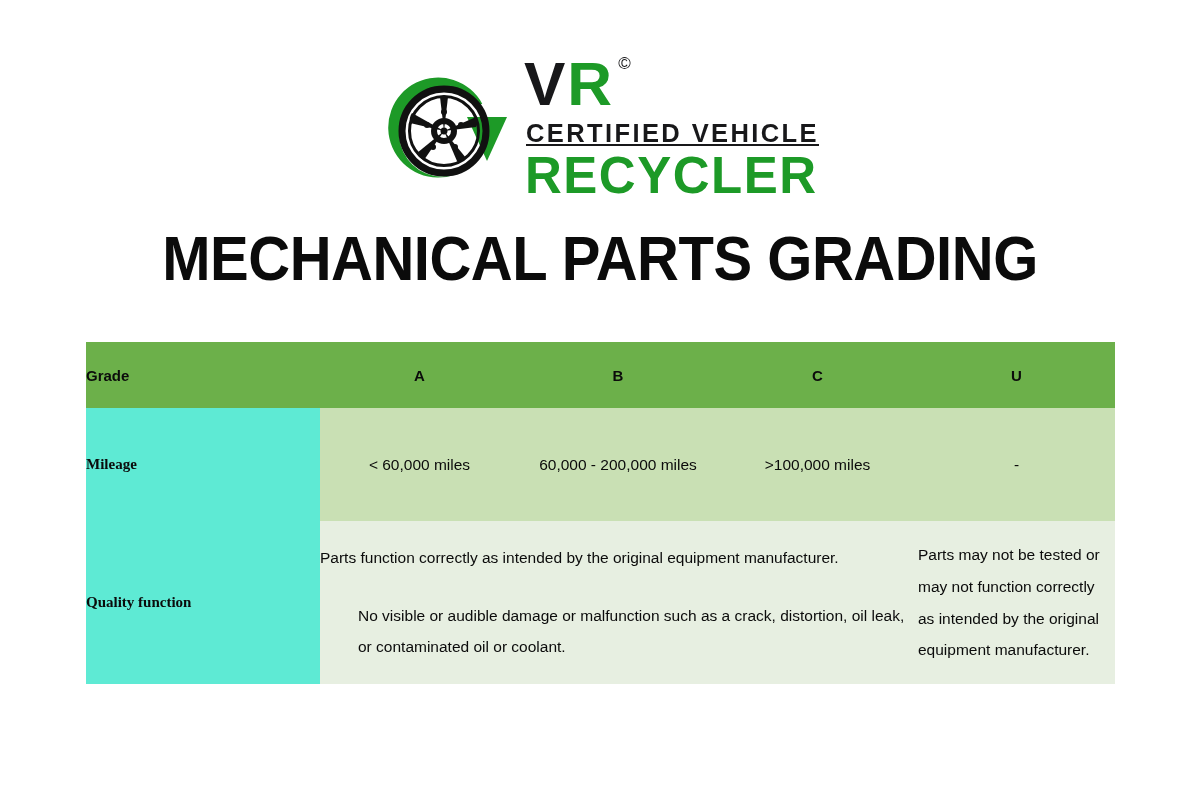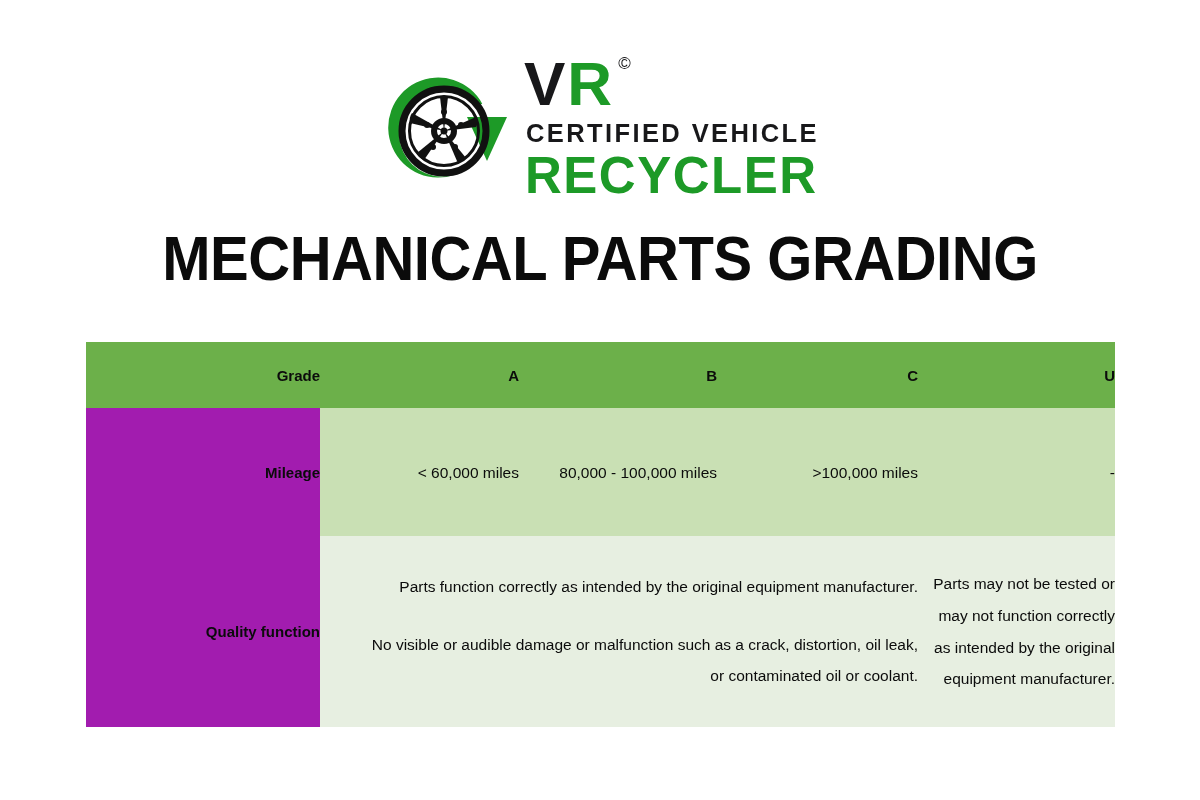--- a/index.html
+++ b/index.html
@@ -63,20 +63,21 @@
     font-weight: normal;
   }
   .cert-line {
     font-family: "Liberation Sans", sans-serif;
     font-weight: bold;
     font-size: 25.5px;
     letter-spacing: 2.4px;
     color: #18181a;
     margin-top: 6px;
     margin-left: 2px;
+    text-decoration: underline;
   }
   .recycler-line {
     font-family: "Liberation Sans", sans-serif;
     font-weight: bold;
     font-size: 51px;
     letter-spacing: 1.5px;
     color: #1d9a27;
     margin-top: 4px;
     margin-left: 1px;
   }
@@ -105,67 +106,66 @@
     width: 1029px;
     border-collapse: separate;
     border-spacing: 0;
     table-layout: fixed;
   }
   #grading-table td, #grading-table th {
     padding: 0;
     margin: 0;
     vertical-align: middle;
     border: 0;
-    text-align: right;
   }
   .cell {
     box-sizing: border-box;
     border-right: 3px solid #ffffff;
     border-bottom: 3px solid #ffffff;
   }
   .hdr {
     background: #6cb04a;
     height: 66px;
     color: #0b0b0b;
     font-family: "Liberation Sans", sans-serif;
     font-weight: bold;
     font-size: 15px;
     text-align: center;
   }
   .hdr-first {
     text-align: left;
     padding-left: 12px;
   }
   .rowlabel {
-    background: #a21caf;
-    color: #0b0b0b;
-    font-family: Liberation Sans, sans-serif;
+    background: #5eead4;
+    color: #0b0b0b;
+    font-family: Liberation Serif, serif;
     font-weight: bold;
     font-size: 15px;
     text-align: left;
     padding-left: 12px;
   }
   .mileage-cell {
     background: #c9e0b4;
     color: #0b0b0b;
     font-family: "Liberation Sans", sans-serif;
     font-size: 15.5px;
     text-align: center;
     line-height: 2.0;
-    height: 128px;
+    height: 113px;
     padding: 0 10px;
   }
   .quality-cell {
     background: #e7efe1;
     color: #0b0b0b;
     font-family: "Liberation Sans", sans-serif;
     font-size: 15.5px;
     text-align: left;
     line-height: 2.05;
-    height: 191px;
+    height: 163px;
     vertical-align: middle;
     padding: 0 14px 0 16px;
   }
   .quality-cell p {
     margin: 0;
   }
   .quality-cell p + p {
     margin-top: 26px;
     margin-left: 38px;
   }
@@ -239,21 +239,21 @@
       <th class="cell hdr">A</th>
       <th class="cell hdr">B</th>
       <th class="cell hdr">C</th>
       <th class="cell hdr no-right-border">U</th>
     </tr>
   </thead>
   <tbody>
     <tr>
       <td class="cell rowlabel">Mileage</td>
       <td class="cell mileage-cell">&lt; 60,000 miles</td>
-      <td class="cell mileage-cell">80,000 - 100,000 miles</td>
+      <td class="cell mileage-cell">60,000 - 200,000 miles</td>
       <td class="cell mileage-cell">&gt;100,000 miles</td>
       <td class="cell mileage-cell no-right-border">-</td>
     </tr>
     <tr>
       <td class="cell rowlabel no-bottom-border">Quality function</td>
       <td class="cell quality-cell no-bottom-border" colspan="3">
         <p>Parts function correctly as intended by the original equipment manufacturer.</p>
         <p>No visible or audible damage or malfunction such as a crack, distortion, oil leak, or contaminated oil or coolant.</p>
       </td>
       <td class="cell quality-cell narrow no-right-border no-bottom-border">Parts may not be tested or may not function correctly as intended by the original equipment manufacturer.</td>

